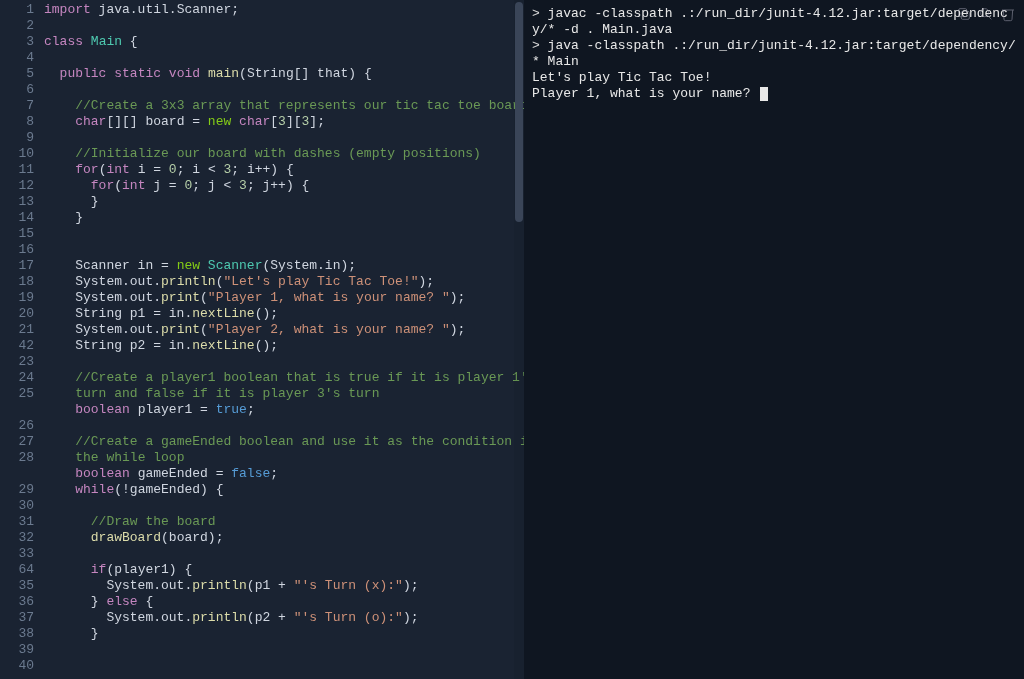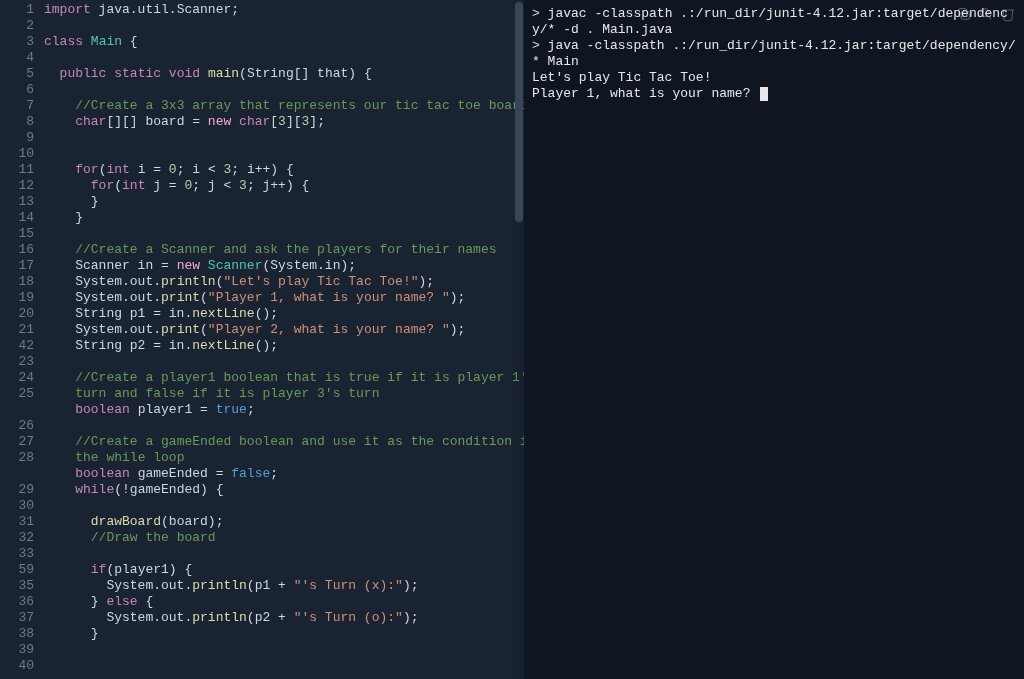--- a/index.html
+++ b/index.html
@@ -35,21 +35,21 @@
       overflow: hidden;
     }
     .code-line { height: 16px; line-height: 16px; white-space: pre; color: #d0d6e0; }
     .kw { color: #c586c0; }
     .type { color: #4ec9b0; }
     .func { color: #dcdcaa; }
     .str { color: #ce9178; }
     .comment { color: #6a9955; }
     .num { color: #b5cea8; }
     .punc { color: #d0d6e0; }
-    .new { color: #f9a8d4; }
+    .new { color: #84cc16; }
     .bool { color: #569cd6; }
     .scrollbar {
       position: absolute;
       right: 0;
       top: 0;
       width: 10px;
       height: 100%;
       background: rgba(0,0,0,0.05);
     }
     .scrollbar-thumb {
@@ -124,63 +124,63 @@
       <div></div>
       <div>26</div>
       <div>27</div>
       <div>28</div>
       <div></div>
       <div>29</div>
       <div>30</div>
       <div>31</div>
       <div>32</div>
       <div>33</div>
-      <div>59</div>
+      <div>64</div>
       <div>35</div>
       <div>36</div>
       <div>37</div>
       <div>38</div>
       <div>39</div>
       <div>40</div>
     </div>
   <div class="code-area" id="code">
       <div class="code-line"><span class="kw">import</span><span class="punc"> java.util.Scanner;</span></div>
       <div class="code-line"></div>
       <div class="code-line"><span class="kw">class</span><span class="punc"> </span><span class="type">Main</span><span class="punc"> {</span></div>
       <div class="code-line"></div>
       <div class="code-line"><span class="punc">  </span><span class="kw">public</span><span class="punc"> </span><span class="kw">static</span><span class="punc"> </span><span class="kw">void</span><span class="punc"> </span><span class="func">main</span><span class="punc">(String[] that) {</span></div>
       <div class="code-line"></div>
       <div class="code-line"><span class="punc">    </span><span class="comment">//Create a 3x3 array that represents our tic tac toe board</span></div>
       <div class="code-line"><span class="punc">    </span><span class="kw">char</span><span class="punc">[][] board = </span><span class="new">new</span><span class="punc"> </span><span class="kw">char</span><span class="punc">[</span><span class="num">3</span><span class="punc">][</span><span class="num">3</span><span class="punc">];</span></div>
       <div class="code-line"></div>
-      <div class="code-line"><span class="punc">    </span></div>
+      <div class="code-line"><span class="punc">    </span><span class="comment">//Initialize our board with dashes (empty positions)</span></div>
       <div class="code-line"><span class="punc">    </span><span class="kw">for</span><span class="punc">(</span><span class="kw">int</span><span class="punc"> i = </span><span class="num">0</span><span class="punc">; i &lt; </span><span class="num">3</span><span class="punc">; i++) {</span></div>
       <div class="code-line"><span class="punc">      </span><span class="kw">for</span><span class="punc">(</span><span class="kw">int</span><span class="punc"> j = </span><span class="num">0</span><span class="punc">; j &lt; </span><span class="num">3</span><span class="punc">; j++) {</span></div>
       <div class="code-line"><span class="punc">      }</span></div>
       <div class="code-line"><span class="punc">    }</span></div>
       <div class="code-line"></div>
-      <div class="code-line"><span class="punc">    </span><span class="comment">//Create a Scanner and ask the players for their names</span></div>
+      <div class="code-line"><span class="punc">    </span></div>
       <div class="code-line"><span class="punc">    Scanner in = </span><span class="new">new</span><span class="punc"> </span><span class="type">Scanner</span><span class="punc">(System.in);</span></div>
       <div class="code-line"><span class="punc">    System.out.</span><span class="func">println</span><span class="punc">(</span><span class="str">"Let's play Tic Tac Toe!"</span><span class="punc">);</span></div>
       <div class="code-line"><span class="punc">    System.out.</span><span class="func">print</span><span class="punc">(</span><span class="str">"Player 1, what is your name? "</span><span class="punc">);</span></div>
       <div class="code-line"><span class="punc">    String p1 = in.</span><span class="func">nextLine</span><span class="punc">();</span></div>
       <div class="code-line"><span class="punc">    System.out.</span><span class="func">print</span><span class="punc">(</span><span class="str">"Player 2, what is your name? "</span><span class="punc">);</span></div>
       <div class="code-line"><span class="punc">    String p2 = in.</span><span class="func">nextLine</span><span class="punc">();</span></div>
       <div class="code-line"></div>
       <div class="code-line"><span class="punc">    </span><span class="comment">//Create a player1 boolean that is true if it is player 1's</span></div>
       <div class="code-line"><span class="punc">    </span><span class="comment">turn and false if it is player 3's turn</span></div>
       <div class="code-line"><span class="punc">    </span><span class="kw">boolean</span><span class="punc"> player1 = </span><span class="bool">true</span><span class="punc">;</span></div>
       <div class="code-line"></div>
       <div class="code-line"><span class="punc">    </span><span class="comment">//Create a gameEnded boolean and use it as the condition in</span></div>
       <div class="code-line"><span class="punc">    </span><span class="comment">the while loop</span></div>
       <div class="code-line"><span class="punc">    </span><span class="kw">boolean</span><span class="punc"> gameEnded = </span><span class="bool">false</span><span class="punc">;</span></div>
       <div class="code-line"><span class="punc">    </span><span class="kw">while</span><span class="punc">(!gameEnded) {</span></div>
       <div class="code-line"></div>
+      <div class="code-line"><span class="punc">      </span><span class="comment">//Draw the board</span></div>
       <div class="code-line"><span class="punc">      </span><span class="func">drawBoard</span><span class="punc">(board);</span></div>
-      <div class="code-line"><span class="punc">      </span><span class="comment">//Draw the board</span></div>
       <div class="code-line"></div>
       <div class="code-line"><span class="punc">      </span><span class="kw">if</span><span class="punc">(player1) {</span></div>
       <div class="code-line"><span class="punc">        System.out.</span><span class="func">println</span><span class="punc">(p1 + </span><span class="str">"'s Turn (x):"</span><span class="punc">);</span></div>
       <div class="code-line"><span class="punc">      } </span><span class="kw">else</span><span class="punc"> {</span></div>
       <div class="code-line"><span class="punc">        System.out.</span><span class="func">println</span><span class="punc">(p2 + </span><span class="str">"'s Turn (o):"</span><span class="punc">);</span></div>
       <div class="code-line"><span class="punc">      }</span></div>
     </div>
   <div class="scrollbar">
     <div class="scrollbar-thumb"></div>
   </div>

